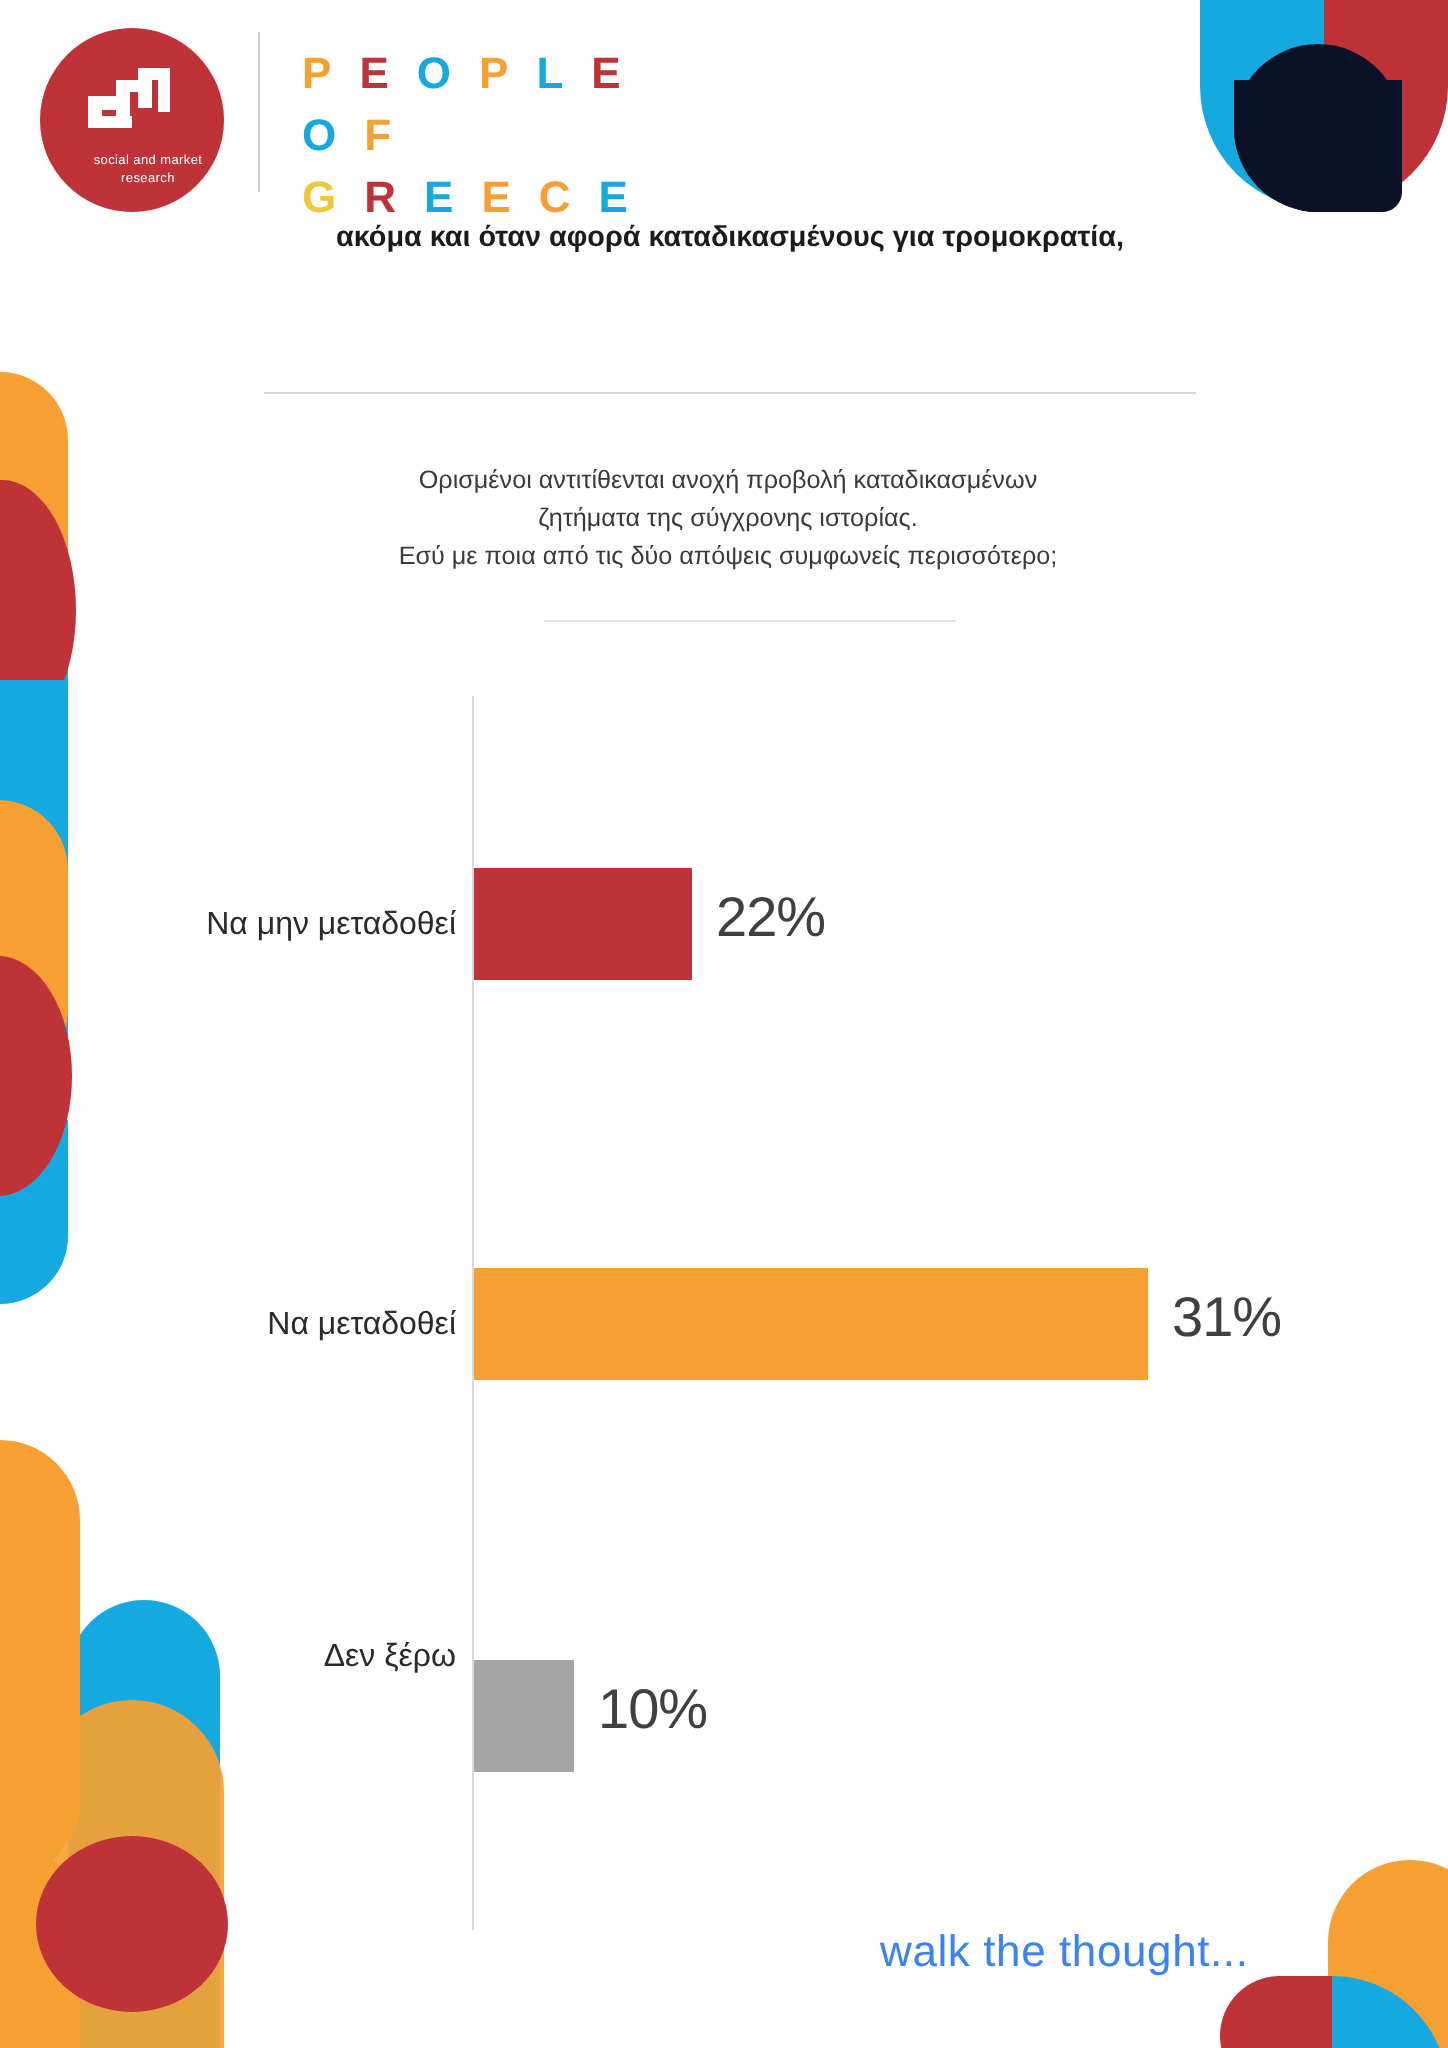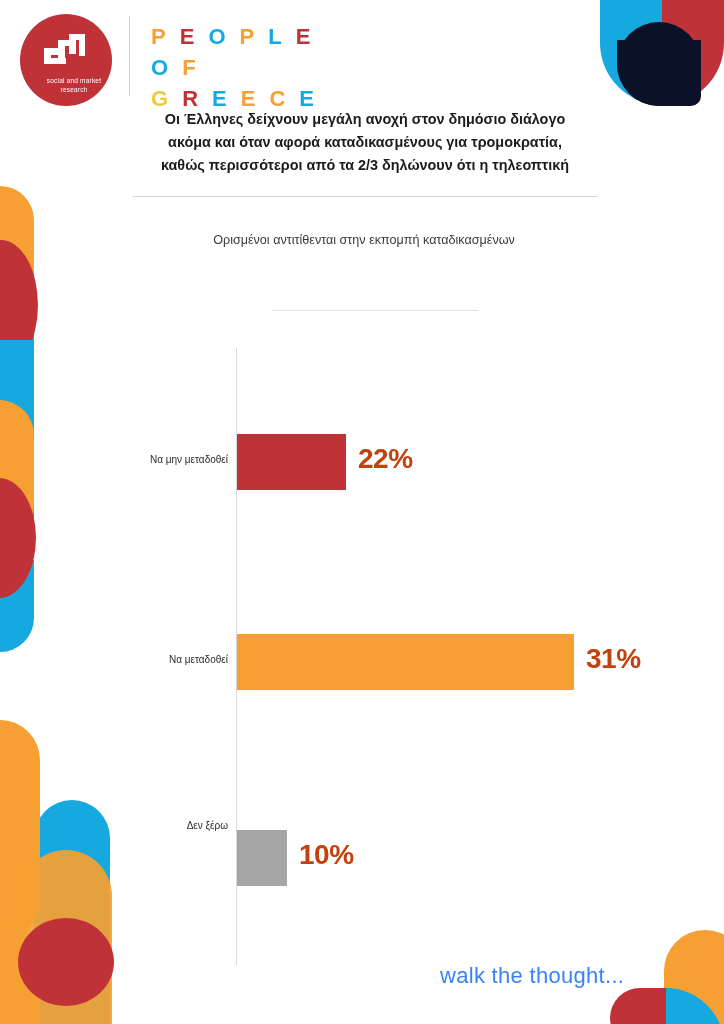--- a/index.html
+++ b/index.html
@@ -93,23 +93,23 @@
   .question{position:absolute;left:150px;top:231px;width:428px;
             text-align:center;font-size:12.6px;line-height:19px;color:#3a3a3a;}
   .rule2{position:absolute;left:272px;top:310px;width:206px;height:1px;
          background:#e2e2e2;}
 
   
   .chart{position:absolute;left:0;top:340px;width:724px;height:630px;}
   .axis{position:absolute;left:236px;top:8px;width:1px;height:617px;
         background:#d9d9d9;}
   .cat-label{position:absolute;text-align:right;width:180px;left:48px;
-             font-size:10px;color:#2a2a2a;}
+             font-size:16px;color:#2a2a2a;}
   .bar{position:absolute;left:237px;}
-  .value{position:absolute;font-size:28px;color:#c2410c;font-weight:bold;
+  .value{position:absolute;font-size:28px;color:#404040;font-weight:normal;
          letter-spacing:-.5px;}
 
   
   .tagline{position:absolute;left:440px;top:963px;font-size:22px;
            color:#3b82f6;letter-spacing:.3px;}
 </style>
 </head>
 <body>
 
 <div class="deco tr-blue"></div>
@@ -173,28 +173,28 @@
       <span class="c-r">R</span>
       <span class="c-b">E</span>
       <span class="c-o">E</span>
       <span class="c-o">C</span>
       <span class="c-b">E</span>
     </div>
   </div>
 </div>
 
 <div class="headline">
-  <div>Οι Έλληνες δείχνουν μεγάλη ανοχή στον δημόσιο διάλογο</div>
   <div>ακόμα και όταν αφορά καταδικασμένους για τρομοκρατία,</div>
-  <div>καθώς περισσότεροι από τα 2/3 δηλώνουν ότι η τηλεοπτική</div>
 </div>
 <div class="rule"></div>
 
 <div class="question">
-  <div>Ορισμένοι αντιτίθενται στην εκπομπή καταδικασμένων</div>
+  <div>Ορισμένοι αντιτίθενται ανοχή προβολή καταδικασμένων</div>
+  <div>ζητήματα της σύγχρονης ιστορίας.</div>
+  <div>Εσύ με ποια από τις δύο απόψεις συμφωνείς περισσότερο;</div>
 </div>
 <div class="rule2"></div>
 
 <div class="chart">
   <div class="axis"></div>
   <div id="bars-host">
       <div class="cat-label" style="top: 114px;">Να μην μεταδοθεί</div>
       <div class="bar" style="top: 94px; width: 109px; height: 56px; background: rgb(191, 51, 56);"></div>
       <div class="value" style="left: 358px; top: 103px;">22%</div>
       <div class="cat-label" style="top: 314px;">Να μεταδοθεί</div>

